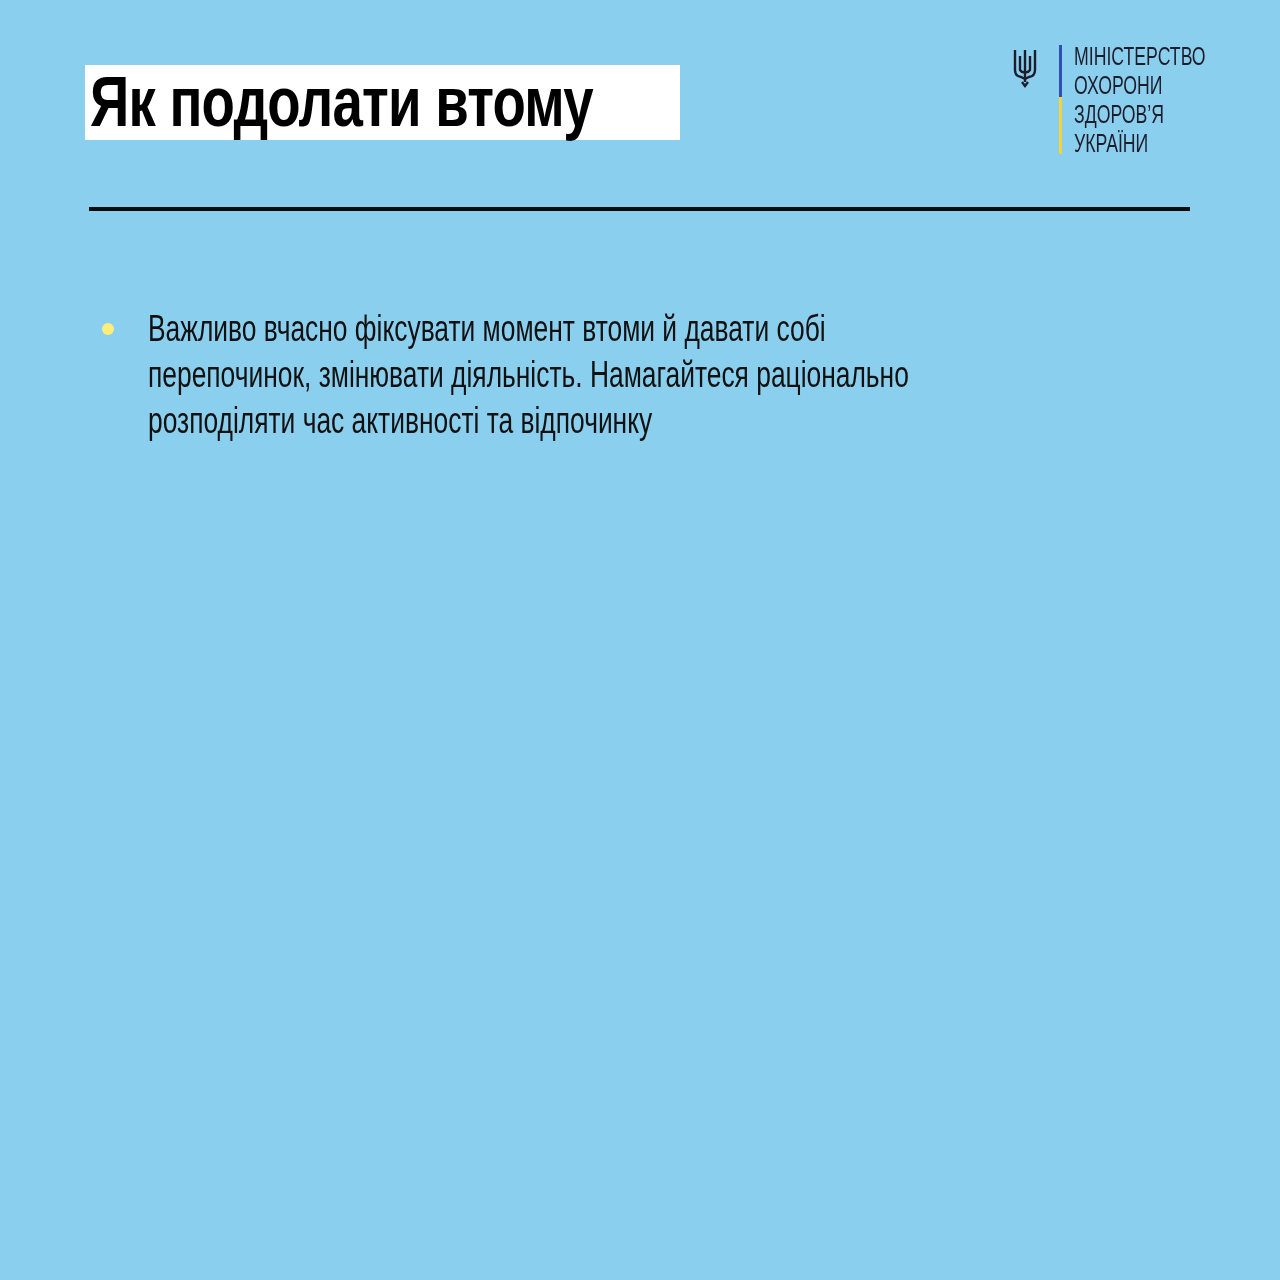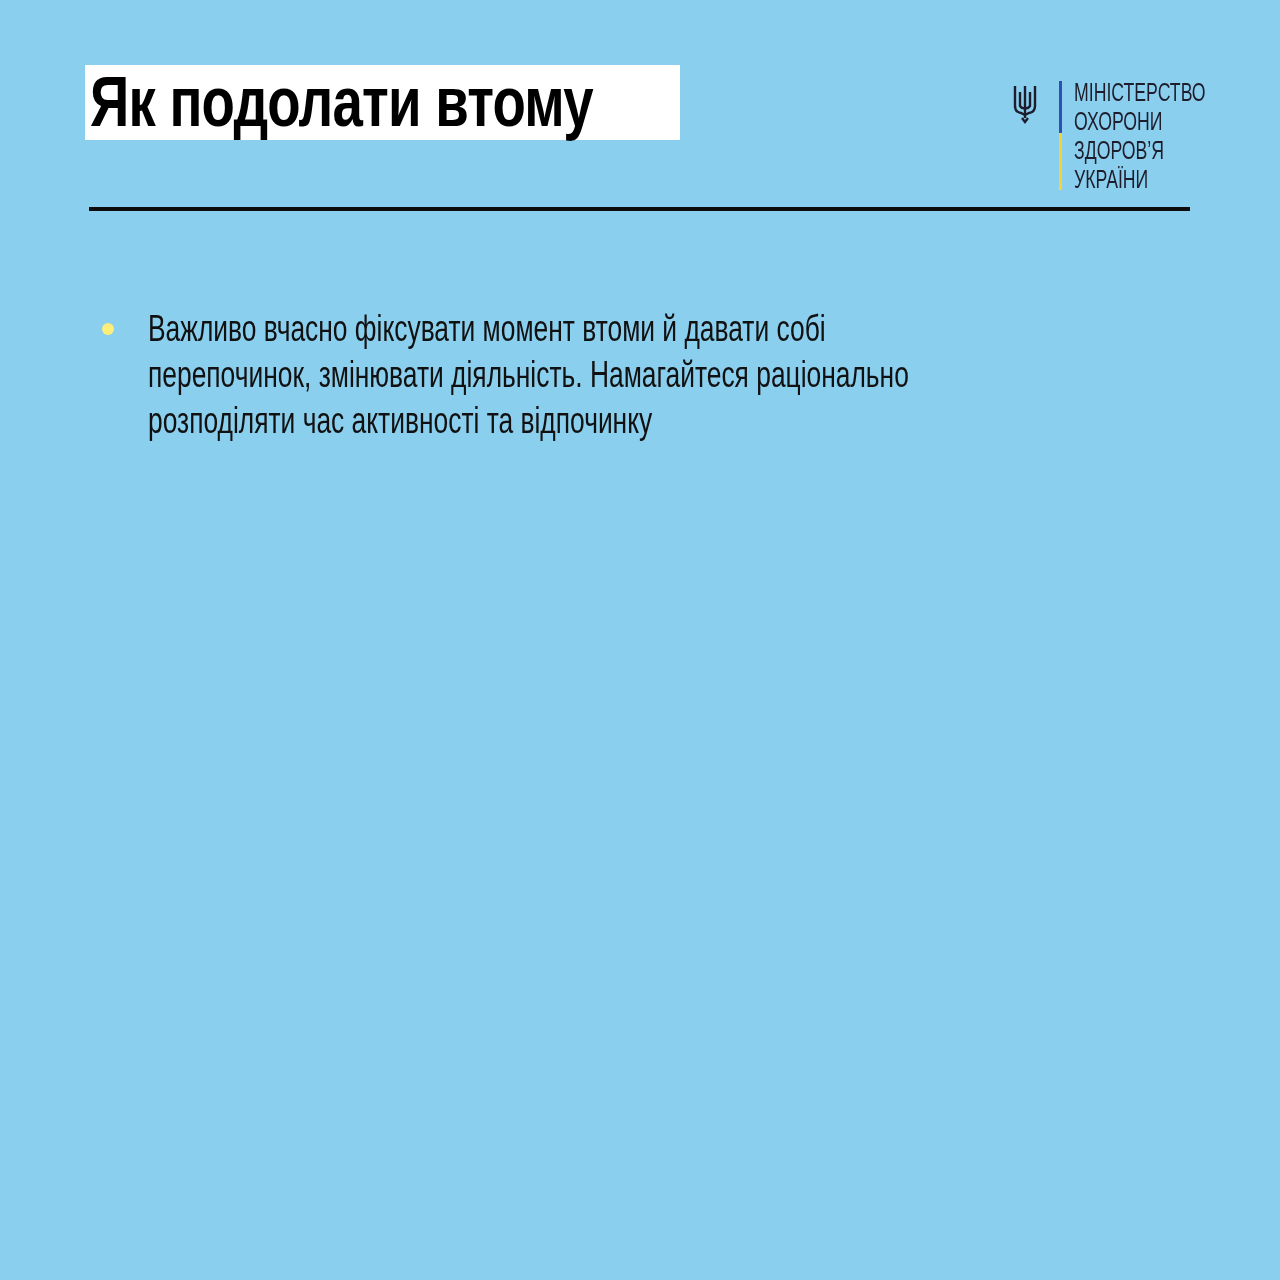--- a/index.html
+++ b/index.html
@@ -20,21 +20,21 @@
       font-family: "Liberation Sans", sans-serif;
       font-weight: bold;
       font-size: 70px; line-height: 80px;
       color: #000;
       transform: scaleX(0.78); transform-origin: left top;
       white-space: nowrap;
       letter-spacing: -1px;
     }
     .logo {
       position: absolute; left: 1010px; top: 40px;
-      width: 190px; height: 120px; margin-top: 36px;
+      width: 190px; height: 120px;
     }
     .trident { position: absolute; left: 2px; top: 8px; width: 26px; height: 40px; }
     .logo-bar-blue {
       position: absolute; left: 49px; top: 5px; width: 3px; height: 52px; background: #2f4fb5;
     }
     .logo-bar-yellow {
       position: absolute; left: 49px; top: 57px; width: 3px; height: 57px; background: #f2d33a;
     }
     .logo-text {
       position: absolute; left: 64px; top: 2px;

